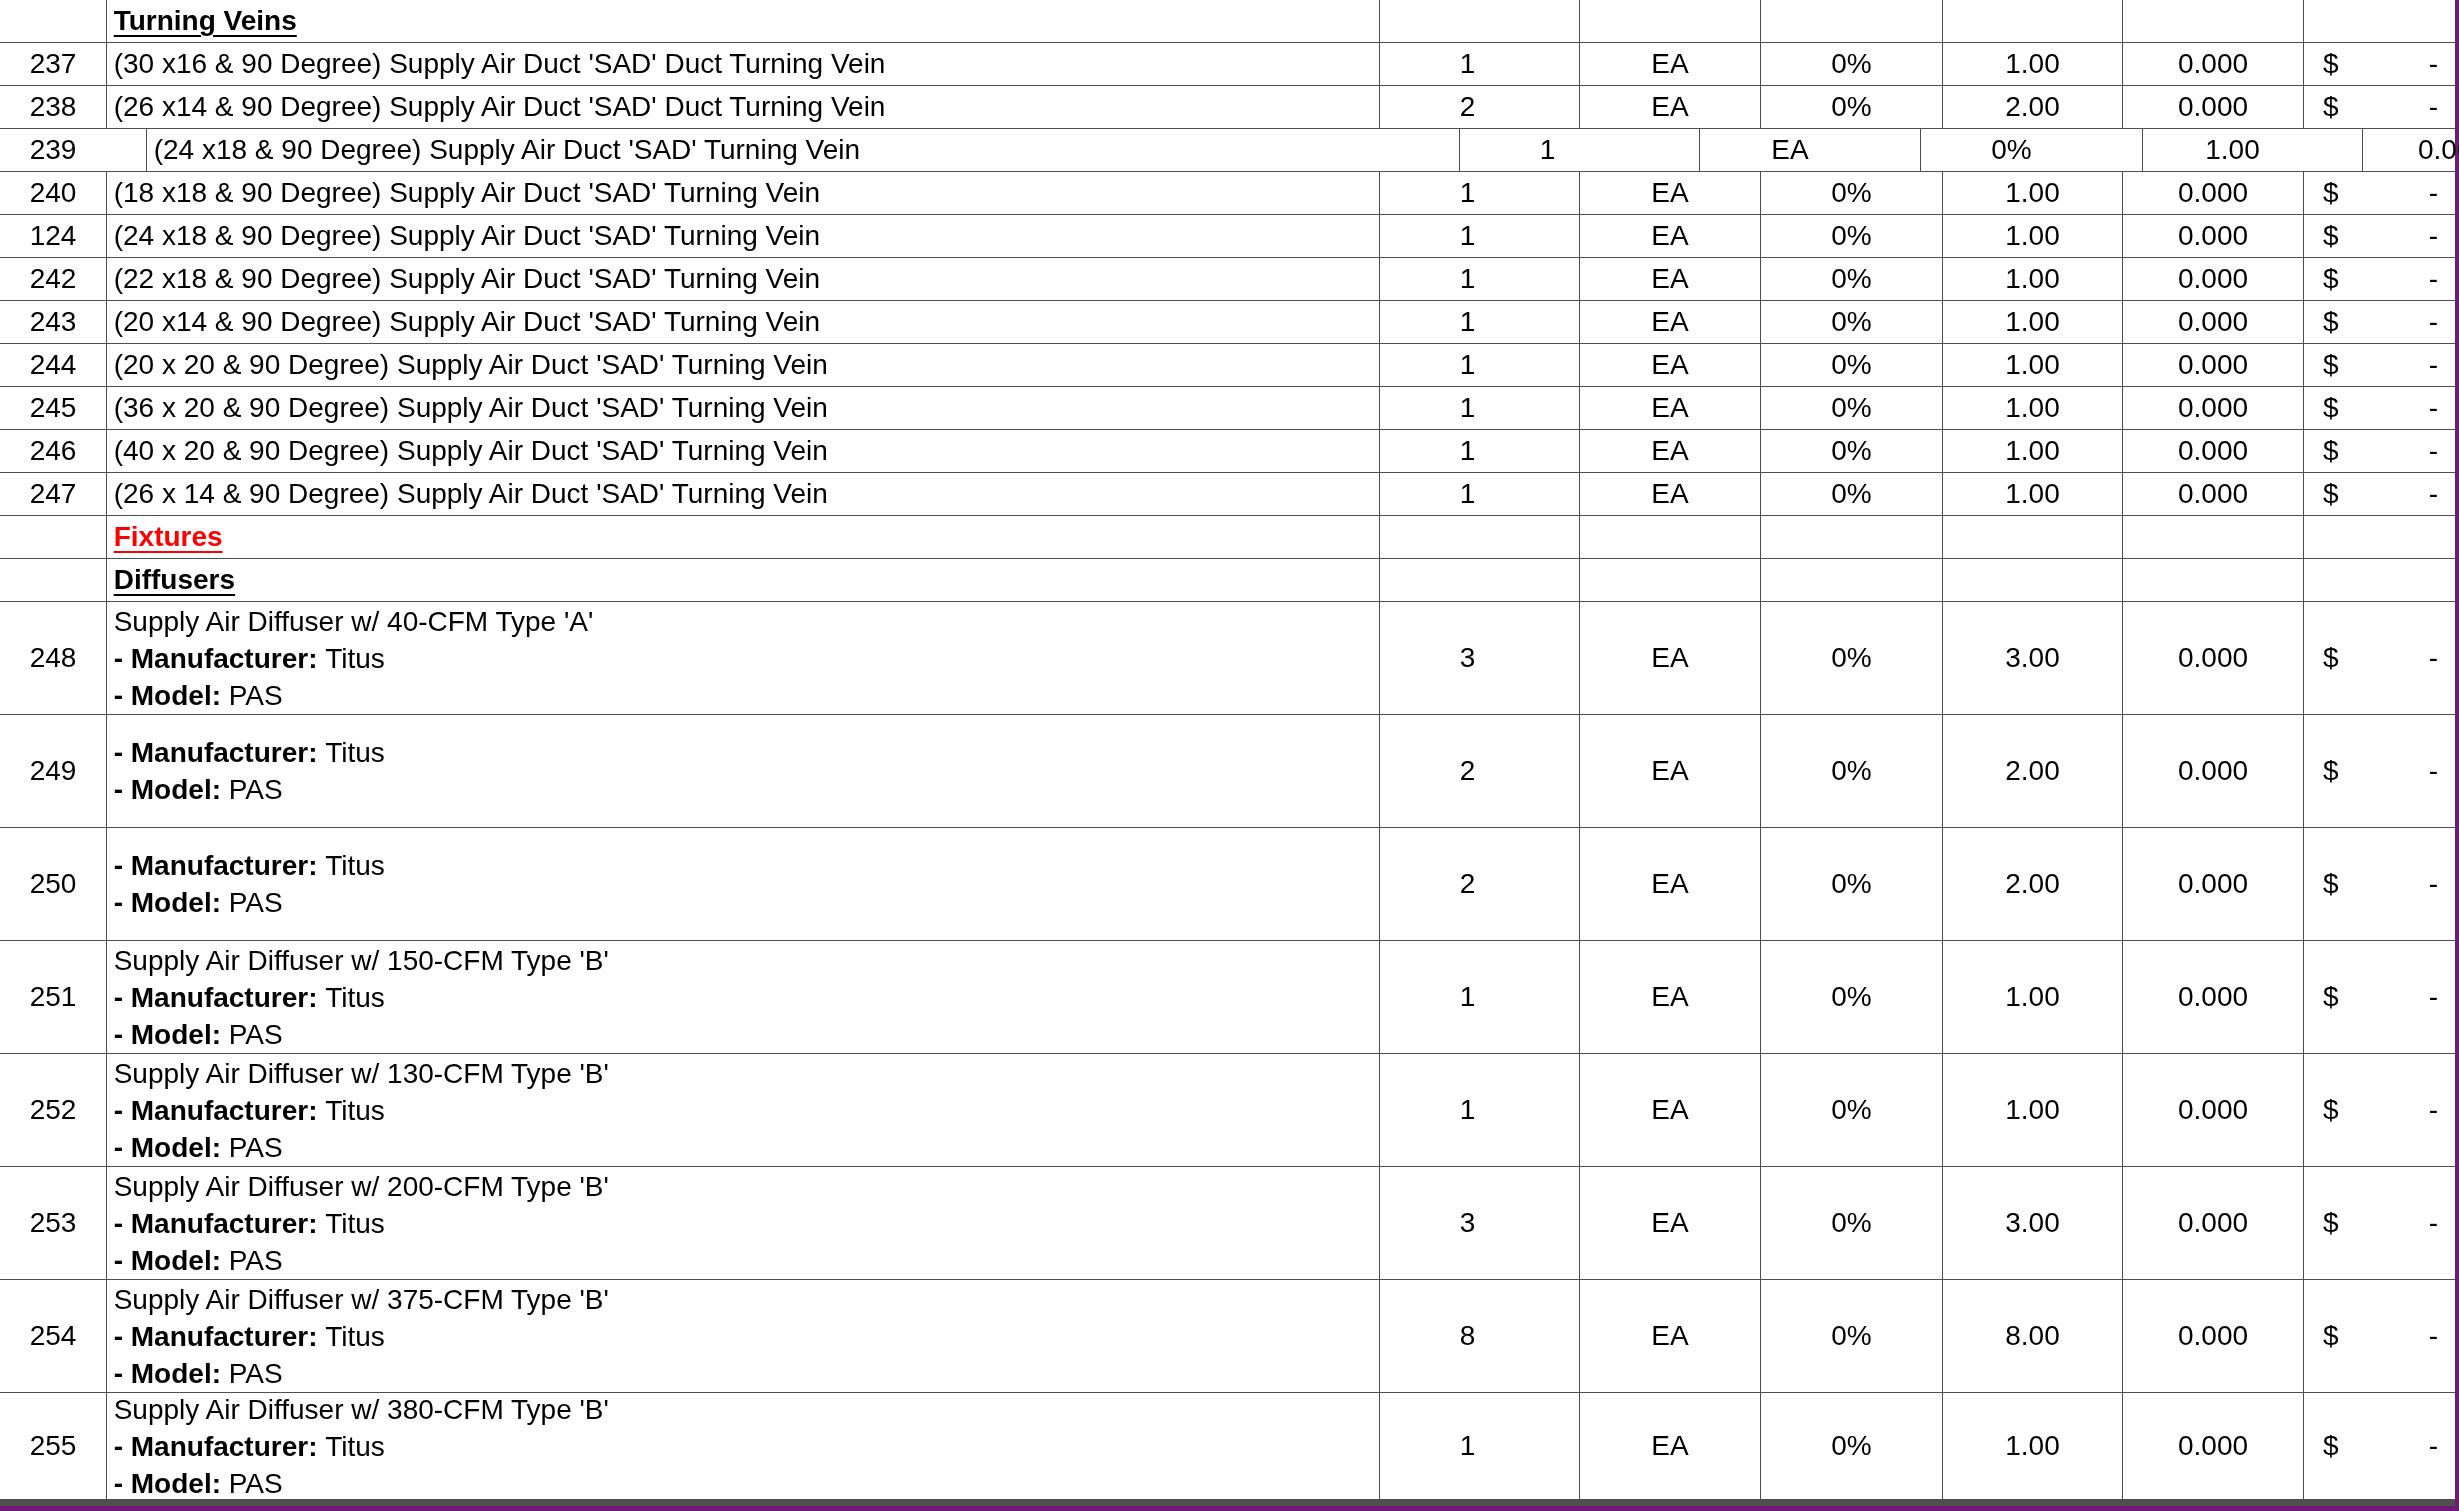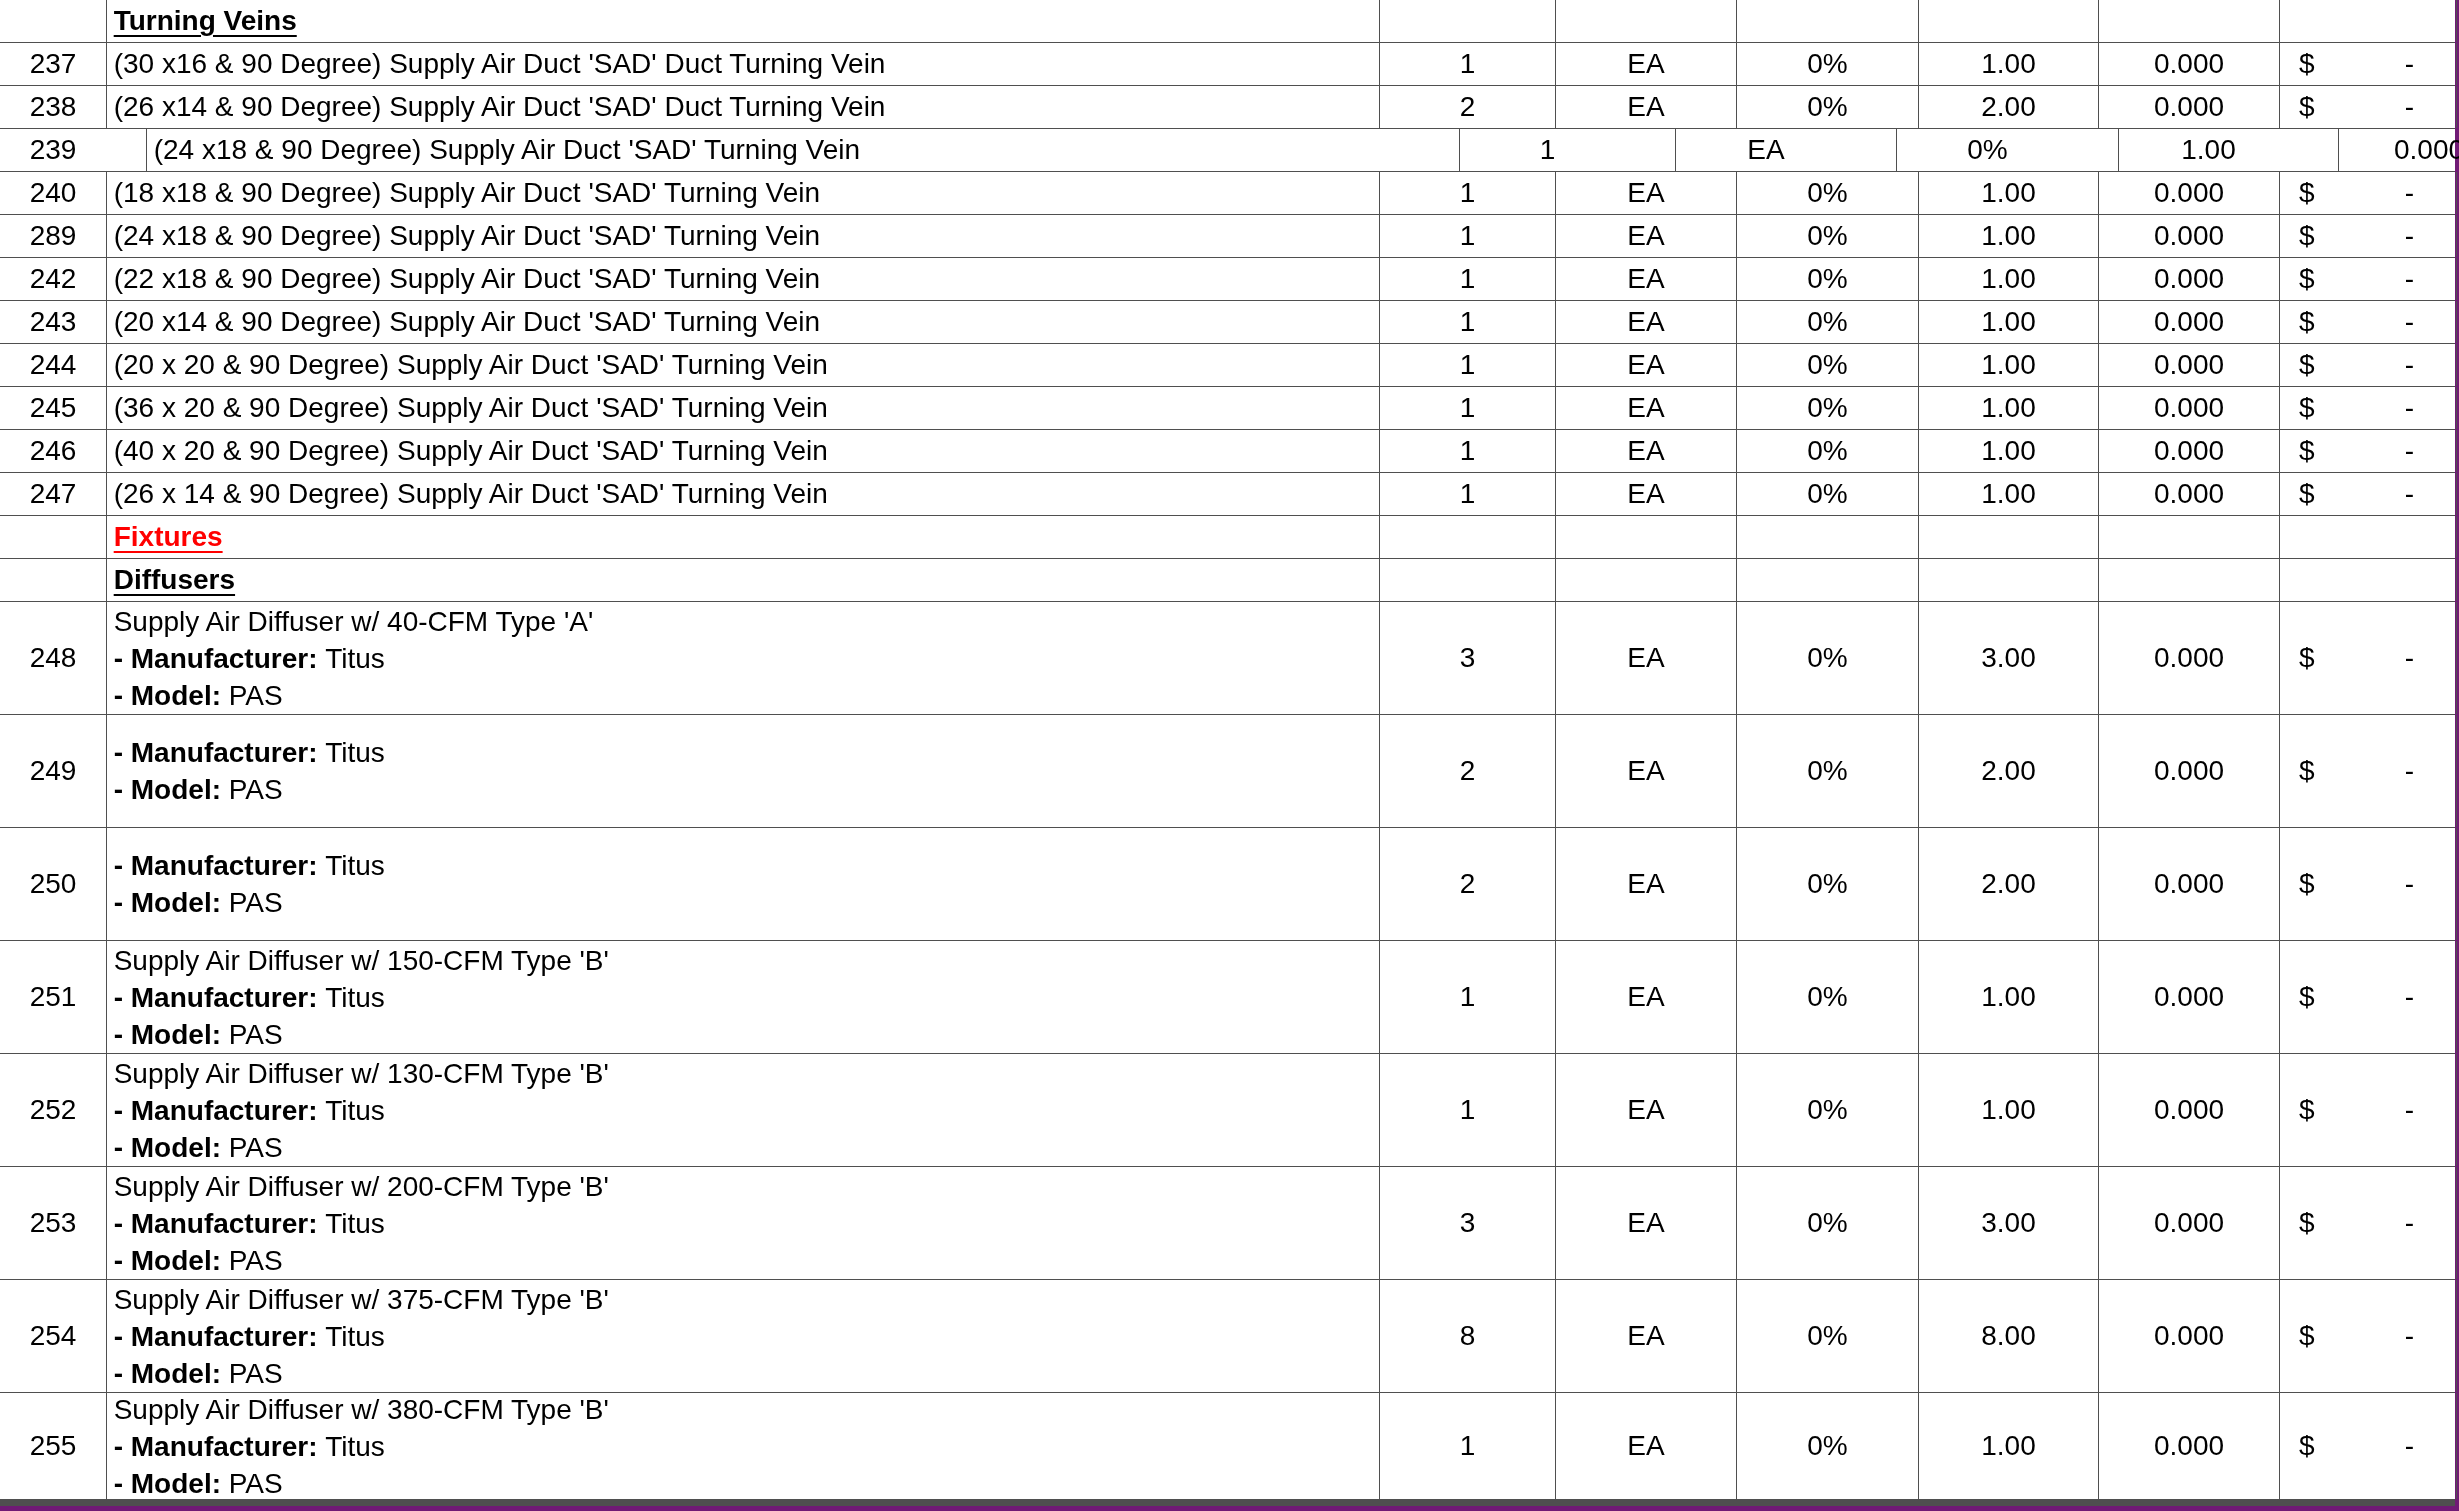--- a/index.html
+++ b/index.html
@@ -30,21 +30,21 @@
     line-height:1.1;
     overflow:hidden;
     flex:0 0 auto;
   }
   .cell.num{border-left:none;justify-content:center;}
   .cell.desc{justify-content:flex-start;padding-left:6.7px;padding-right:5.8px;}
   .cell.amount{justify-content:space-between;padding-left:19px;padding-right:42px;}
   .c-num{width:106px;}
   .c-desc{width:1273px;}
   .c-qty{width:176px;}
-  .c-unit{width:181px;}
+  .c-unit{width:181px;margin-left:24px;}
   .c-pct{width:182px;}
   .c-qty2{width:180px;}
   .c-rate{width:181px;}
   .c-amt{width:178px;border-right:1.9px solid #4f4f4f;}
   .section-label{
     font-weight:bold;
     text-decoration:underline;
     text-decoration-thickness:2.4px;
     text-underline-offset:4.8px;
   }
@@ -192,21 +192,21 @@
     <div class="cell c-rate">
           <span>0.000</span>
         </div>
     <div class="cell amount c-amt">
       <span>$</span>
       <span>-</span>
     </div>
   </div>
       <div class="row" style="height: 43px;">
     <div class="cell num c-num">
-          <span>289</span>
+          <span>124</span>
         </div>
     <div class="cell desc c-desc">
           <span>(24 x18 &amp; 90 Degree) Supply Air Duct 'SAD' Turning Vein</span>
         </div>
     <div class="cell c-qty">
           <span>1</span>
         </div>
     <div class="cell c-unit">
           <span>EA</span>
         </div>

